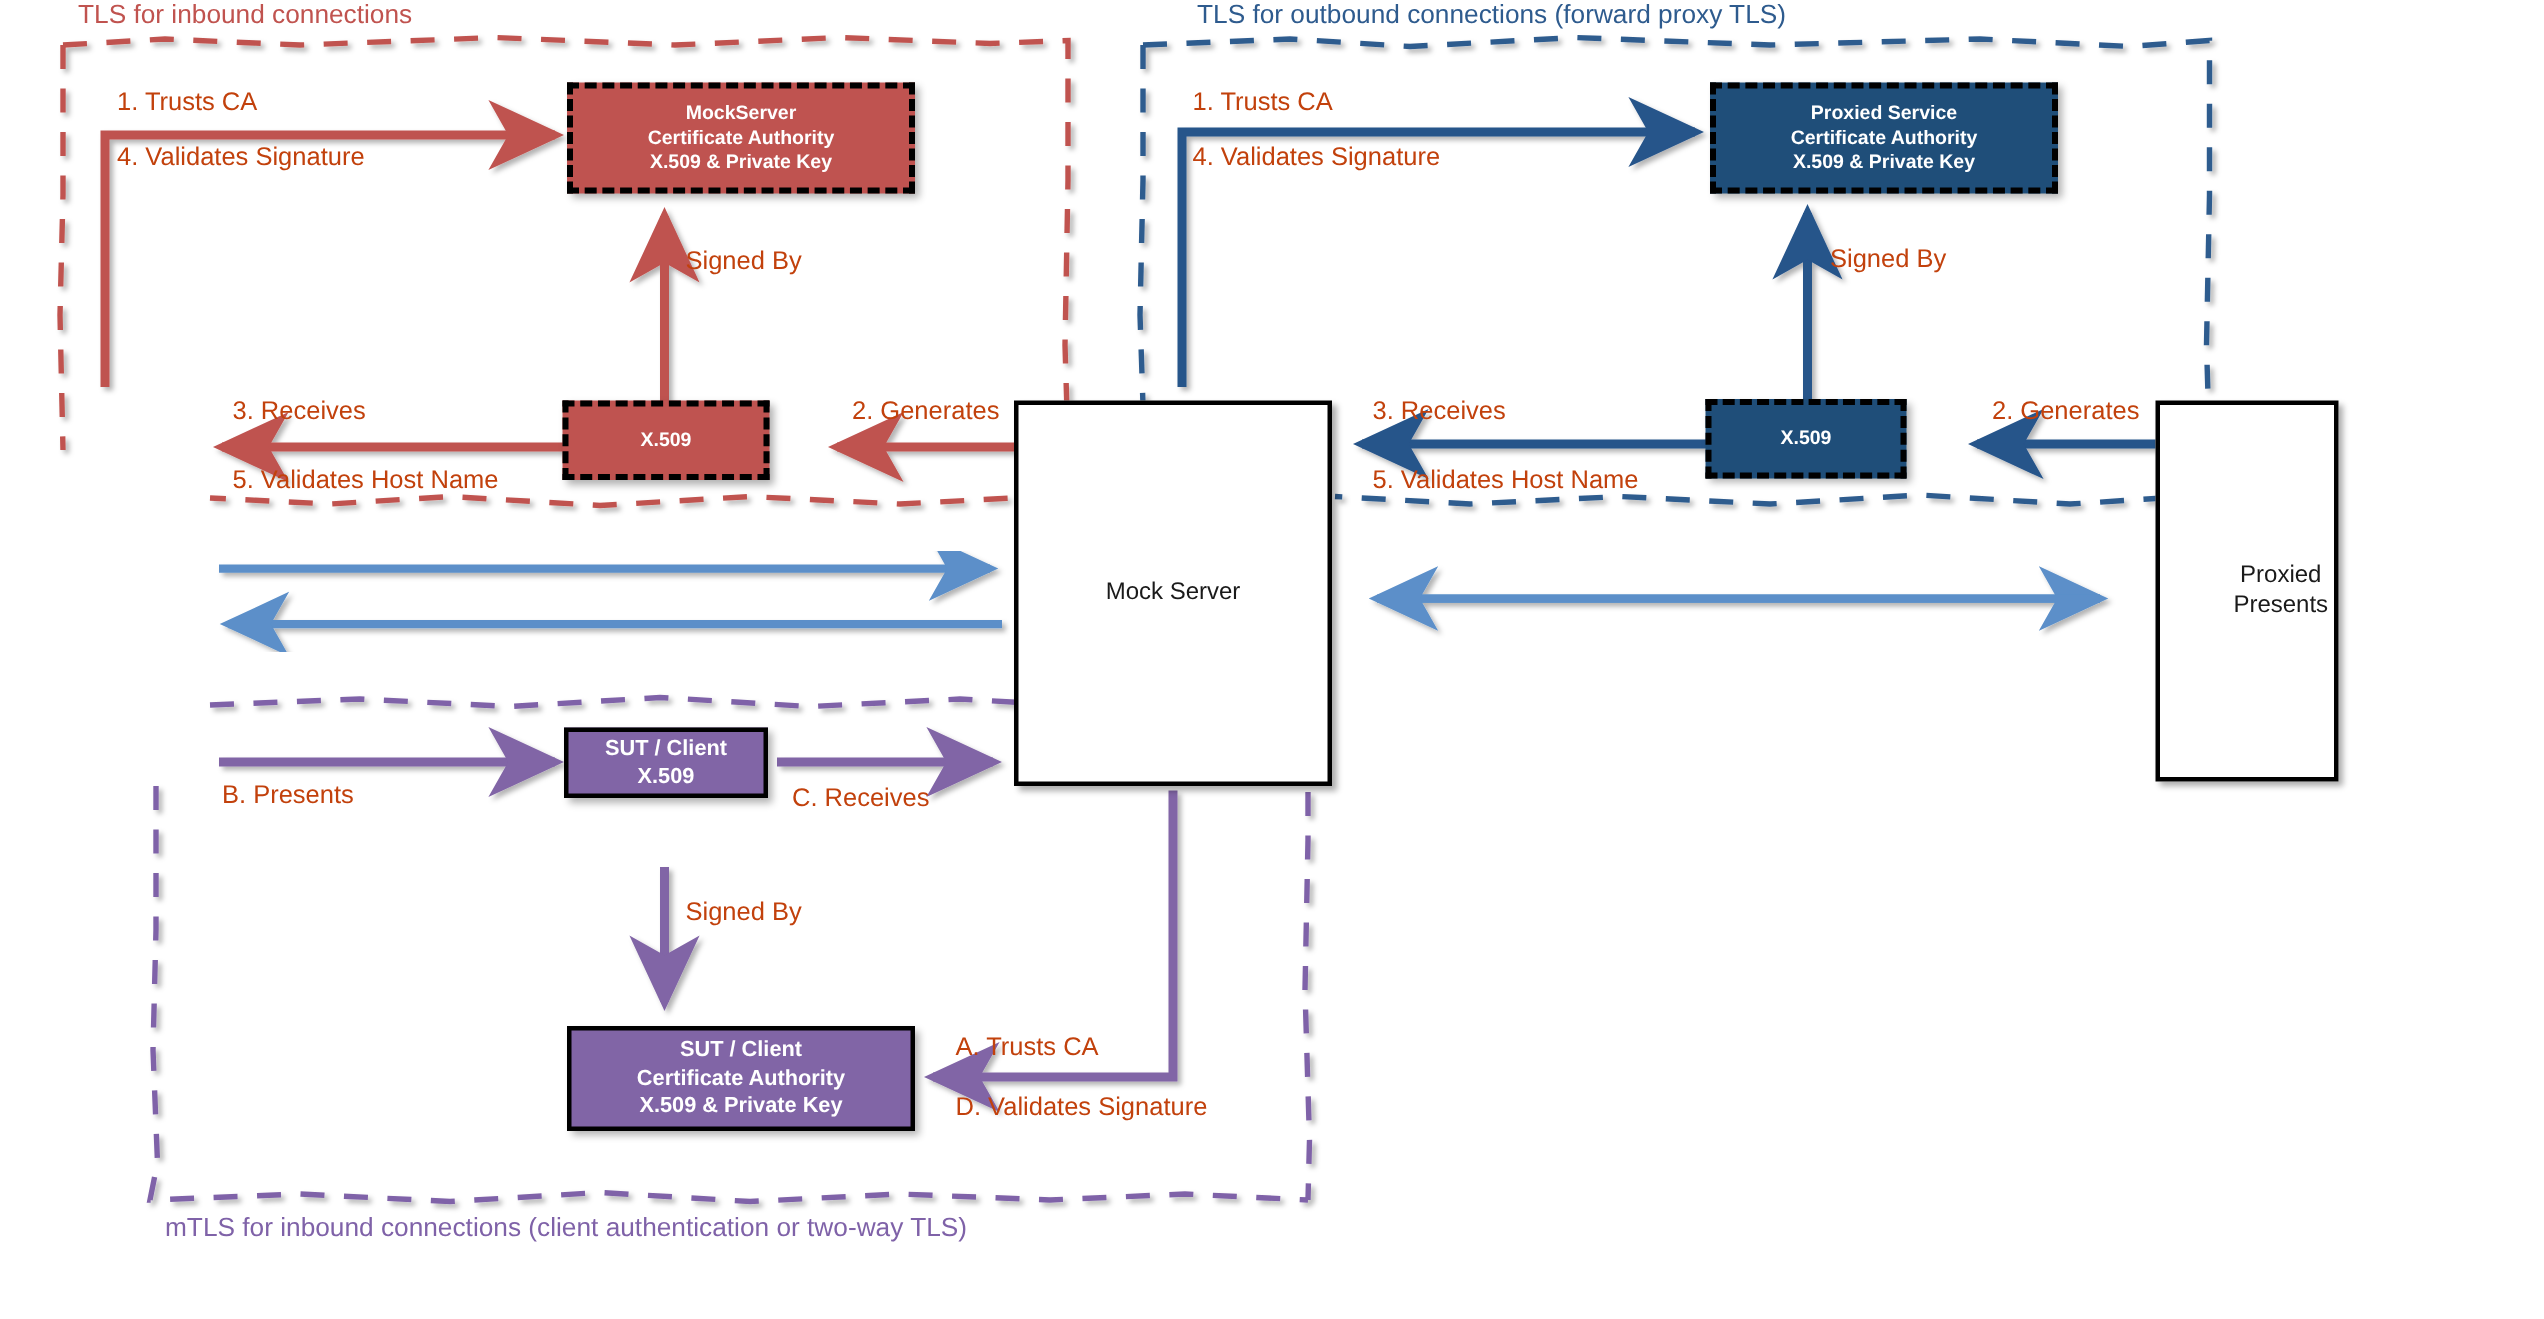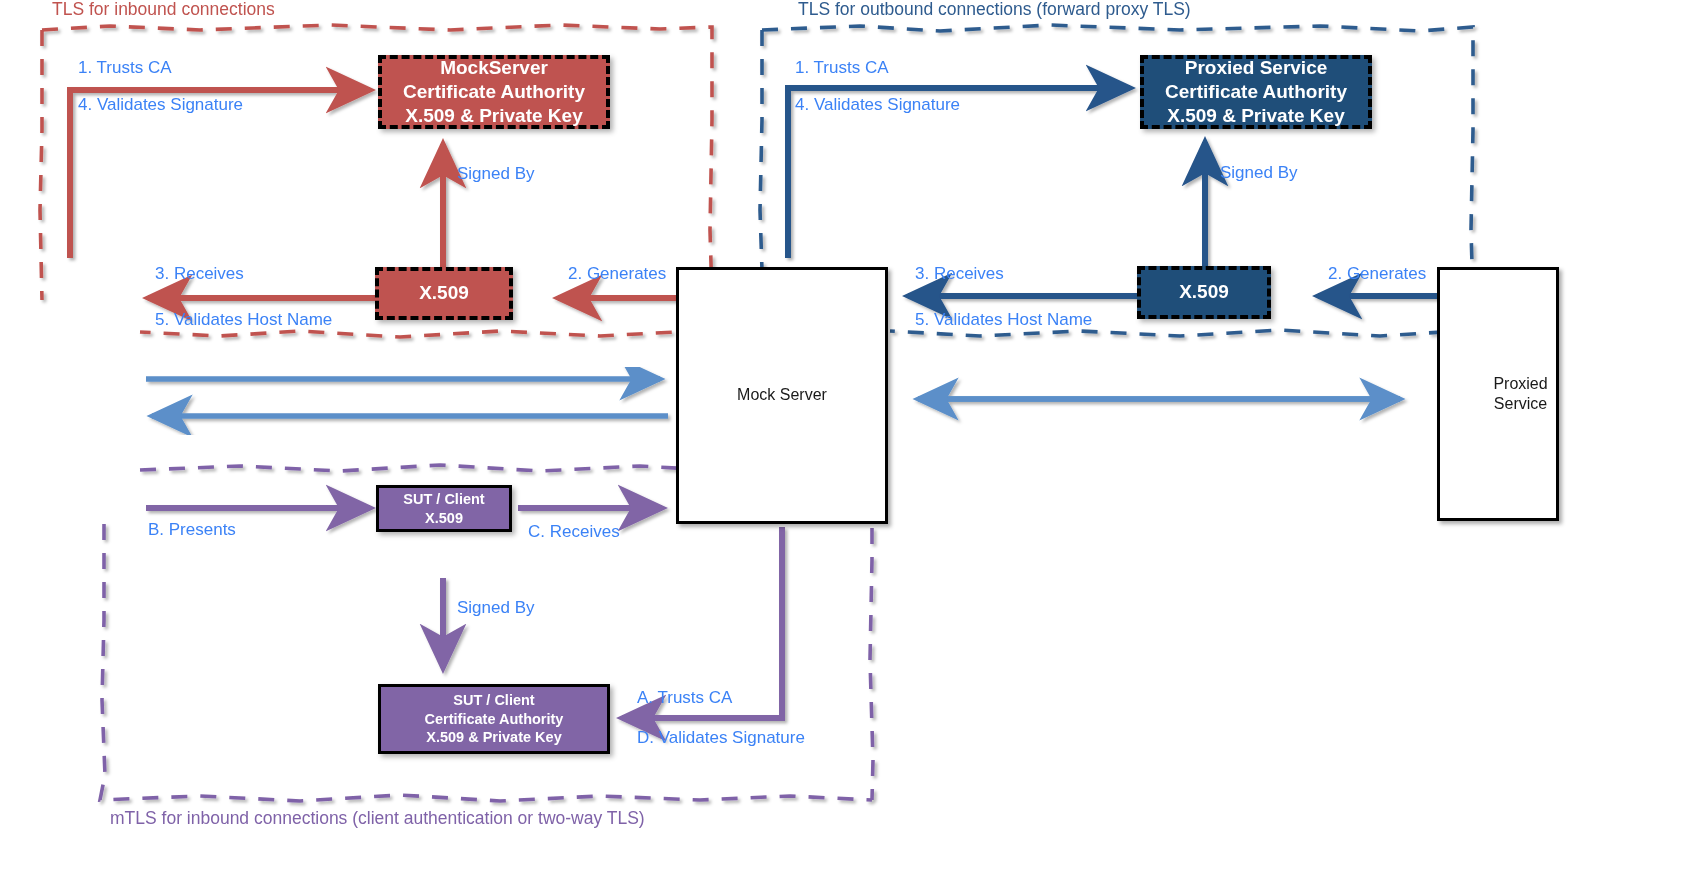--- a/index.html
+++ b/index.html
@@ -6,29 +6,29 @@
   body{font-family:"Liberation Sans",sans-serif;}
   #stage{position:relative;width:1696px;height:879px;background:#ffffff;overflow:hidden;}
   #svgLayer{position:absolute;left:0;top:0;width:1696px;height:879px;pointer-events:none;}
 
   .node{position:absolute;box-sizing:border-box;display:flex;align-items:center;justify-content:center;
         text-align:center;line-height:1.28;}
   
   .entity{background:#ffffff;border:3px solid #000000;color:#1a1a1a;font-size:16px;
           box-shadow:3px 3px 4px rgba(0,0,0,.32);}
   
-  .cert{border:4px dashed #000000;color:#ffffff;font-weight:bold;font-size:19px;
+  .cert{border:4px dashed #000000;color:#ffffff;font-weight:bold;font-size:13px;
         box-shadow:3px 3px 5px rgba(0,0,0,.3);}
   .cert.red{background:#bf5350;}
   .cert.blue{background:#1f4e79;}
   
   .solidbox{border:3px solid #000000;color:#ffffff;font-weight:bold;font-size:14.5px;
             background:#8165a6;box-shadow:3px 3px 5px rgba(0,0,0,.3);}
 
-  .lbl{position:absolute;font-size:17px;color:#3b82f6;white-space:nowrap;}
+  .lbl{position:absolute;font-size:17px;color:#c2410c;white-space:nowrap;}
   .zonelabel{position:absolute;font-size:17.5px;white-space:nowrap;font-weight:normal;}
   .zonelabel.red{color:#c0534f;}
   .zonelabel.blue{color:#2e5b8e;}
   .zonelabel.purple{color:#7f62a8;}
 
   .ml{display:block;}
 </style>
 </head>
 <body>
 
@@ -117,21 +117,21 @@
   <div class="zonelabel blue" style="left:770px;top:-1px;margin-left:28px;">TLS for outbound connections (forward proxy TLS)</div>
   <div class="zonelabel purple" style="left:110px;top:808px;">mTLS for inbound connections (client authentication or two-way TLS)</div>
 
 
   <div class="node entity" style="left:676px;top:267px;width:212px;height:257px;">
     <span>Mock Server</span>
   </div>
 
   <div class="node entity" style="left:1437px;top:267px;width:122px;height:254px;flex-direction:column;padding-left:45px;">
     <span class="ml">Proxied</span>
-    <span class="ml">Service</span>
+    <span class="ml">Presents</span>
   </div>
 
   <div class="node cert red" style="left:378px;top:55px;width:232px;height:74px;flex-direction:column;">
     <span class="ml">MockServer</span>
     <span class="ml">Certificate Authority</span>
     <span class="ml">X.509 &amp; Private Key</span>
   </div>
 
   <div class="node cert blue" style="left:1140px;top:55px;width:232px;height:74px;flex-direction:column;">
     <span class="ml">Proxied Service</span>

